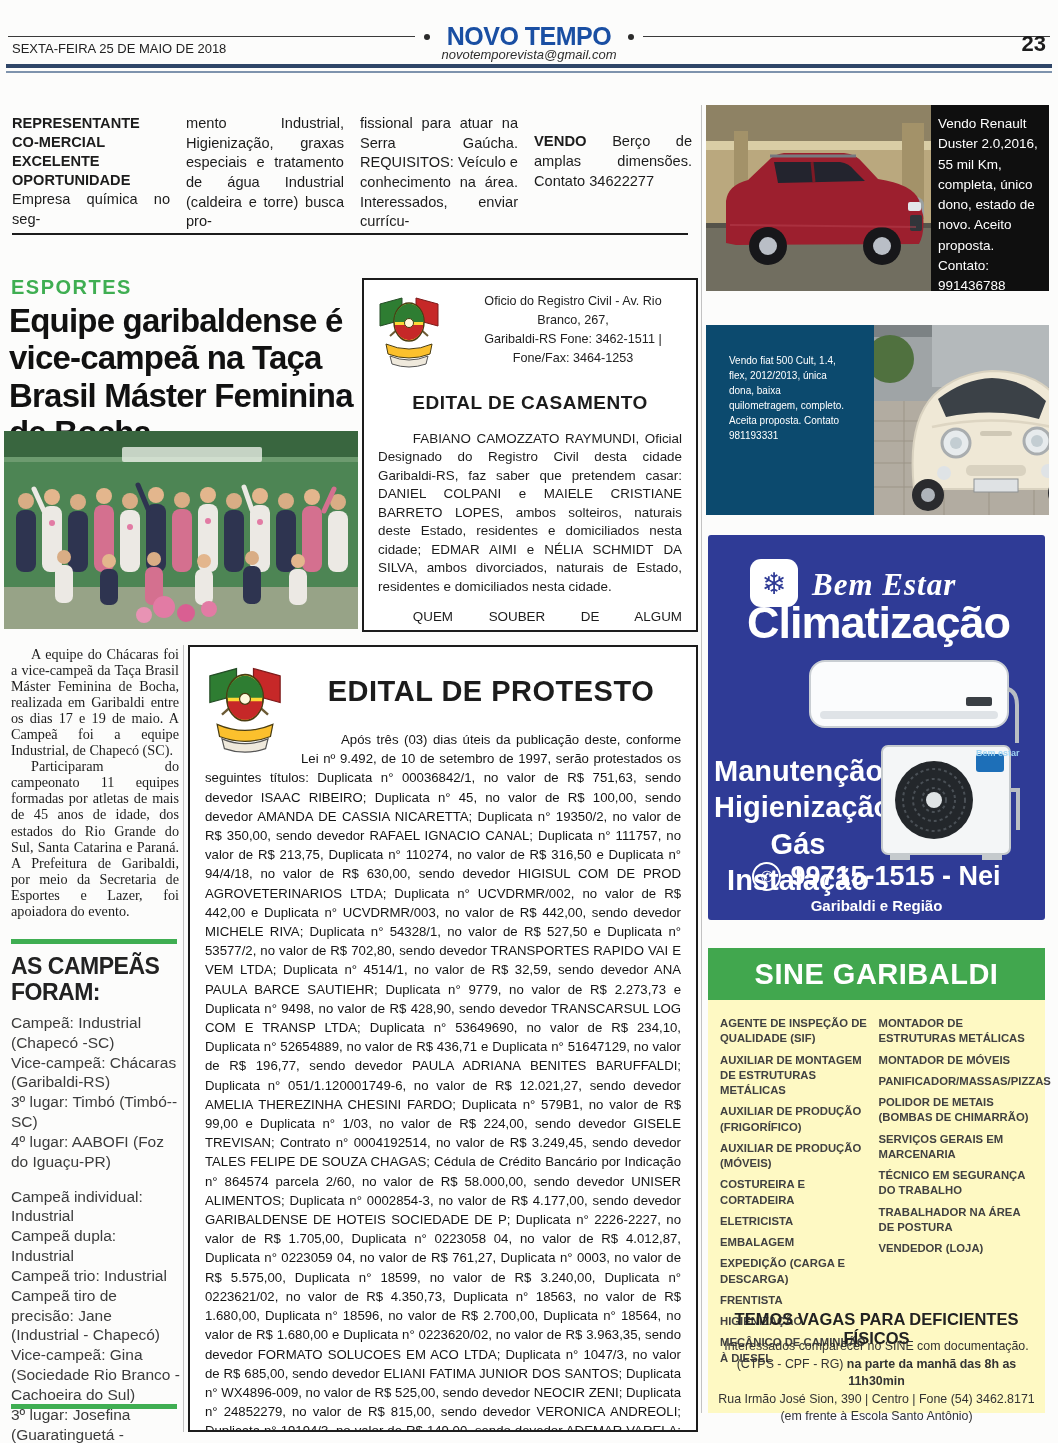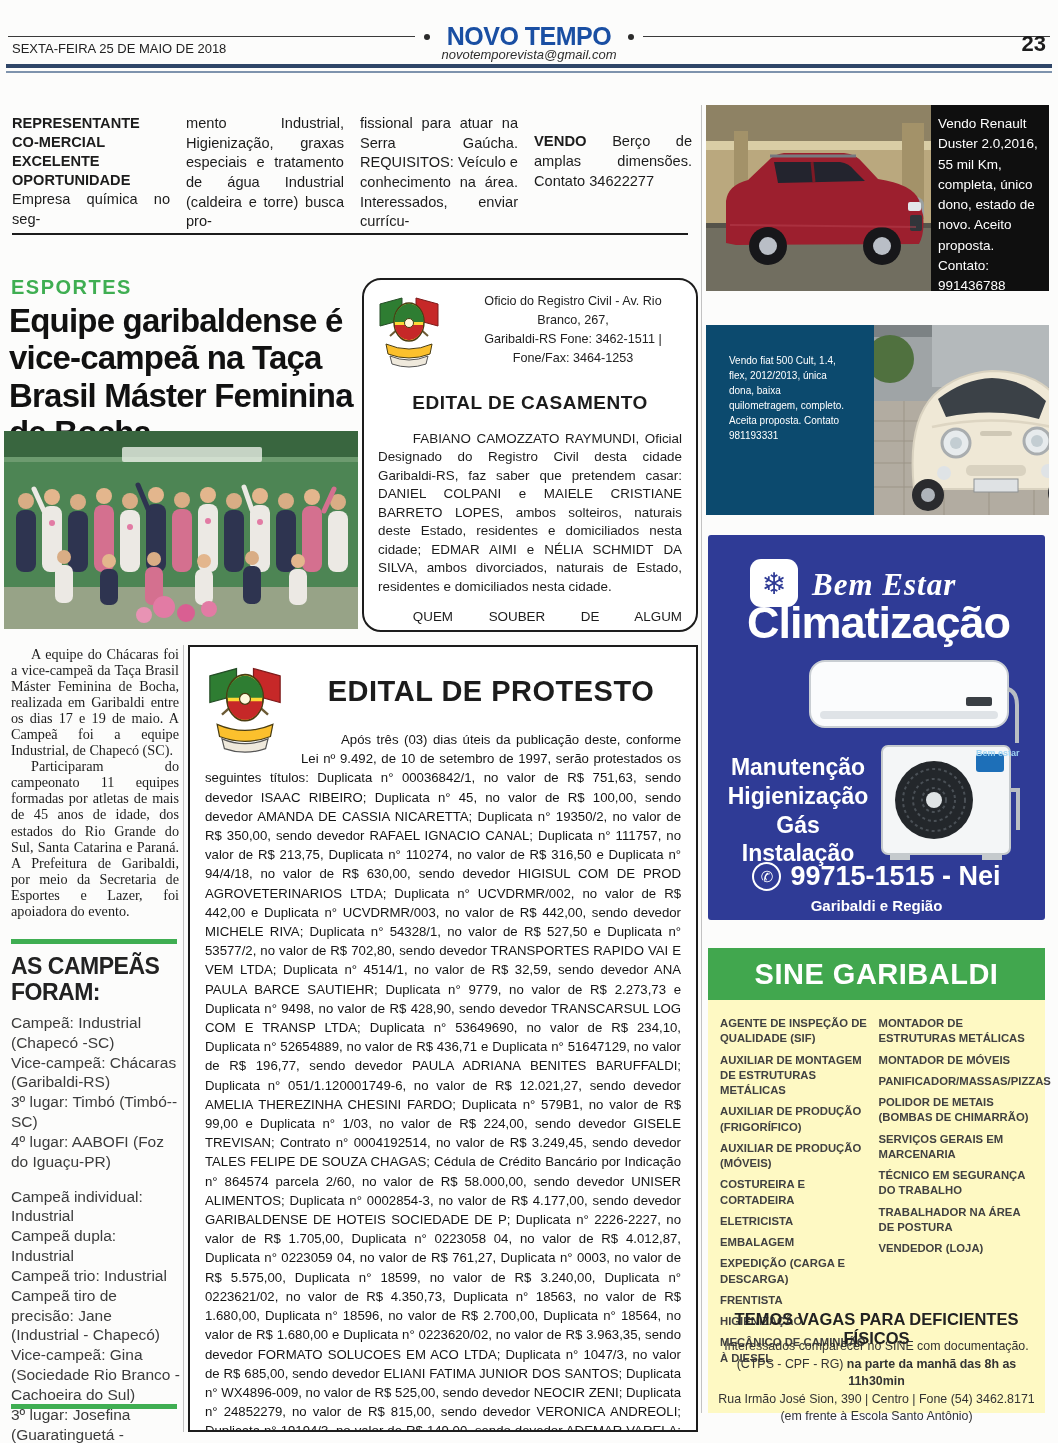--- a/index.html
+++ b/index.html
@@ -36,21 +36,21 @@
            font-family:"Liberation Serif",serif;font-size:14.2px;line-height:1.13;text-align:justify;}
   .article p{margin:0;text-indent:20px;}
   .green-rule{position:absolute;left:11px;width:166px;height:5px;background:#3fae52;}
   .champ-title{position:absolute;top:953px;left:11px;width:170px;font-size:23px;font-weight:bold;
                line-height:1.15;letter-spacing:-0.5px;color:#222;}
   .champ-list{position:absolute;top:1013px;left:11px;width:172px;font-size:15.5px;line-height:1.28;color:#3c3c3c;}
   .champ-gap{height:15px;}
 
   
   .notice{background:#fff;border:2px solid #1c1c1c;box-sizing:border-box;overflow:hidden;}
-  .casamento{position:absolute;top:278px;left:362px;width:336px;height:354px;padding:12px 14px;border-radius:19px;}
+  .casamento{position:absolute;top:278px;left:362px;width:336px;height:354px;padding:12px 14px;}
   .cas-address{margin-left:86px;text-align:center;font-size:12.6px;line-height:1.5;color:#222;}
   .cas-title{clear:none;text-align:center;font-size:19px;font-weight:bold;margin-top:24px;letter-spacing:0.5px;}
   .cas-body{margin-top:16px;font-size:13.4px;line-height:1.38;text-align:justify;text-indent:2.6em;}
   .cas-body2{margin-top:12px;font-size:13.4px;line-height:1.38;text-align:justify;text-indent:2.6em;}
   .protesto{position:absolute;top:645px;left:188px;width:510px;height:787px;padding:14px 15px;}
   .arms-float{float:left;width:96px;height:104px;}
   .prot-title{text-align:center;font-size:29px;font-weight:bold;letter-spacing:0.5px;margin-top:14px;}
   .prot-body{margin-top:22px;font-size:13.2px;line-height:1.455;text-align:justify;text-indent:40px;color:#151515;}
 
   
@@ -67,21 +67,21 @@
          border-radius:3px;color:#fff;}
   .clima-logo-row{position:absolute;top:24px;left:42px;display:flex;align-items:flex-start;gap:14px;}
   .flake-box{width:48px;height:48px;background:#fff;border-radius:11px;display:flex;
              align-items:center;justify-content:center;font-size:30px;color:#2f3b96;}
   .brand-script{font-family:"Liberation Serif",serif;font-style:italic;font-weight:bold;
                 font-size:31px;letter-spacing:1px;margin-top:8px;}
   .brand-name{position:absolute;top:62px;left:28px;width:285px;text-align:center;
               font-size:45px;font-weight:bold;letter-spacing:-1px;}
   .wall-unit{position:absolute;top:122px;left:100px;}
   .services{position:absolute;top:218px;left:6px;width:168px;text-align:center;
-            font-size:23px;font-weight:bold;line-height:1.25;}
+            font-size:29px;font-weight:bold;line-height:1.25;}
   .outdoor-unit{position:absolute;top:205px;left:172px;}
   .unit-logo{position:absolute;top:214px;left:268px;font-size:9px;font-weight:bold;line-height:1;
              color:#9fd4f2;}
   .clima-phone{position:absolute;top:326px;left:0;width:100%;display:flex;align-items:center;
                justify-content:center;gap:9px;font-size:27px;font-weight:bold;}
   .wa-icon{width:25px;height:25px;border:2px solid #fff;border-radius:50%;display:flex;
            align-items:center;justify-content:center;font-size:15px;font-weight:normal;}
   .clima-region{position:absolute;top:362px;left:0;width:100%;text-align:center;
                 font-size:15px;font-weight:bold;}
 

